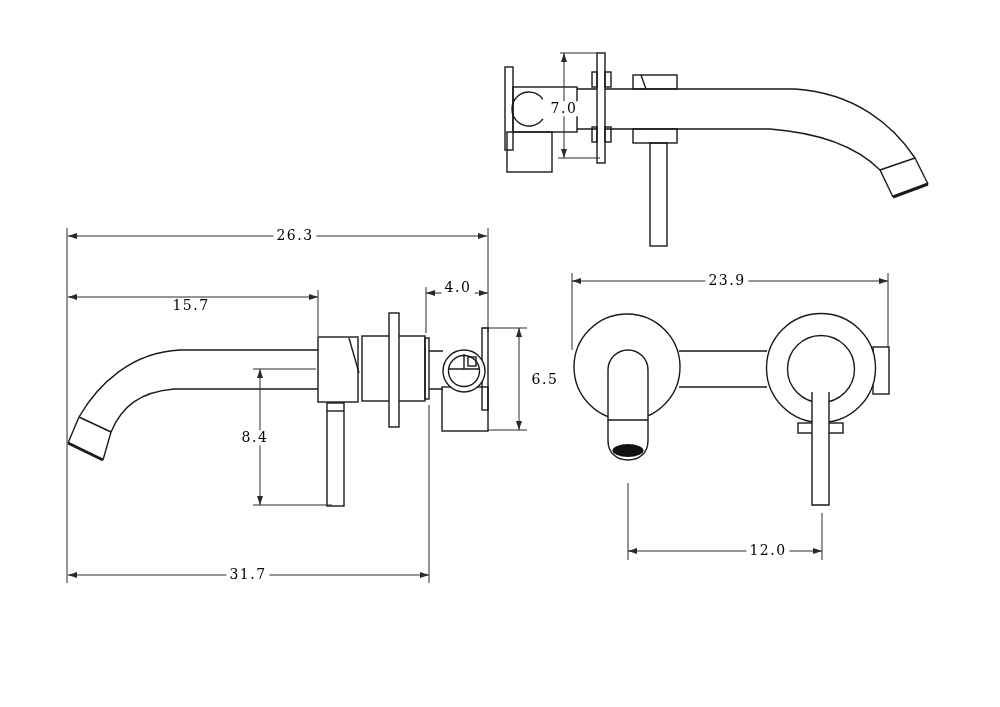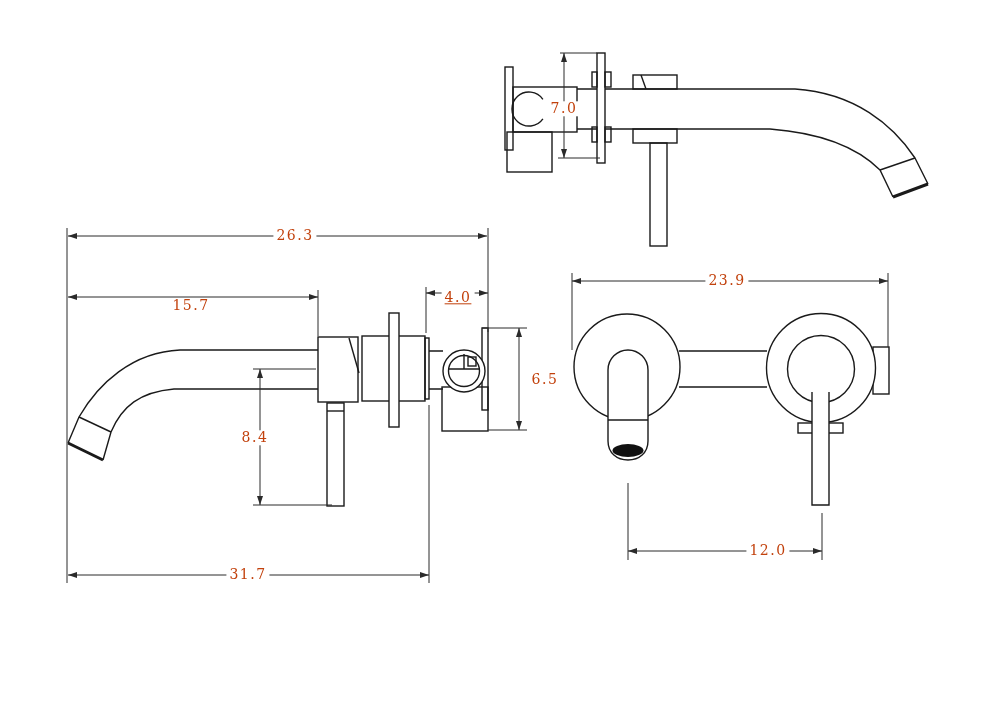--- a/index.html
+++ b/index.html
@@ -8,21 +8,21 @@
     width:1000px; height:707px;
     background:#ffffff;
     font-family:"DejaVu Serif", serif;
     overflow:hidden;
   }
   .sheet svg { position:absolute; left:0; top:0; }
   .dim-label {
     position:absolute;
     transform:translate(-50%,-50%);
     background:#ffffff;
-    color:#c2410c;
+    color:#000000;
     font-size:14px;
     letter-spacing:1.5px;
     padding:0 3px;
     white-space:nowrap;
     line-height:1.1;
   }
   .ln  { stroke:#1a1a1a; stroke-width:1.4; fill:none; stroke-linecap:butt; }
   .lnw { stroke:#1a1a1a; stroke-width:1.4; fill:#ffffff; }
   .thick { stroke:#1a1a1a; stroke-width:3; fill:none; }
   .dim { stroke:#2a2a2a; stroke-width:1; fill:none; }
@@ -146,21 +146,21 @@
       <g>
         <path class="dim" d="M628,551 H822"></path>
         <polygon class="arr" points="628,551 637,548 637,554"></polygon>
         <polygon class="arr" points="822,551 813,548 813,554"></polygon>
       </g>
     </g>
   </svg>
 
   <span class="dim-label" style="left:295px; top:236px;">26.3</span>
   <span class="dim-label" style="left:191px; top:306px;">15.7</span>
-  <span class="dim-label" style="left:458px; top:298px;text-decoration:underline;">4.0</span>
+  <span class="dim-label" style="left:458px; top:288px;">4.0</span>
   <span class="dim-label" style="left:564px; top:109px;">7.0</span>
   <span class="dim-label" style="left:524px; top:380px;margin-left:21px;">6.5</span>
   <span class="dim-label" style="left:255px; top:438px;">8.4</span>
   <span class="dim-label" style="left:248px; top:575px;">31.7</span>
   <span class="dim-label" style="left:727px; top:281px;">23.9</span>
   <span class="dim-label" style="left:723px; top:551px;margin-left:45px;">12.0</span>
 
 </div>
 
 </body></html>

